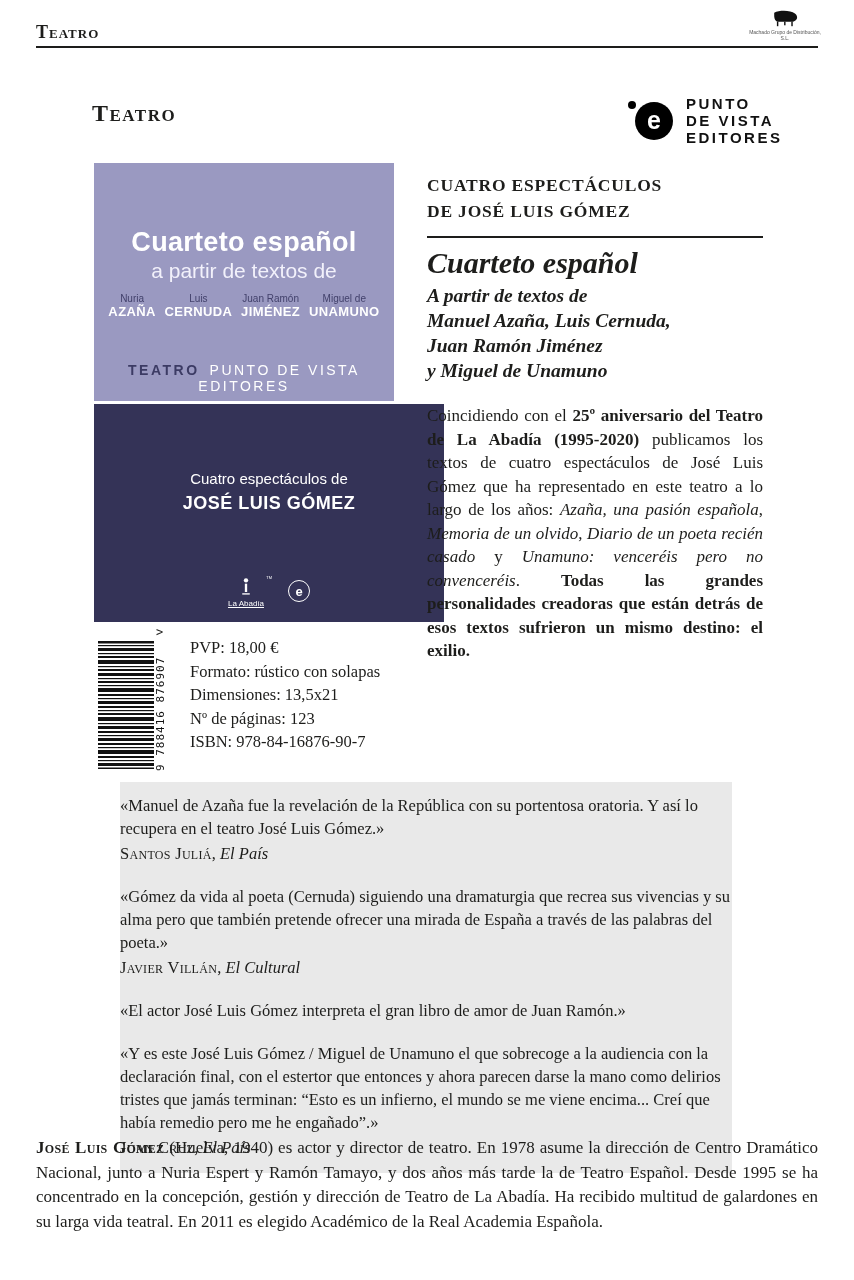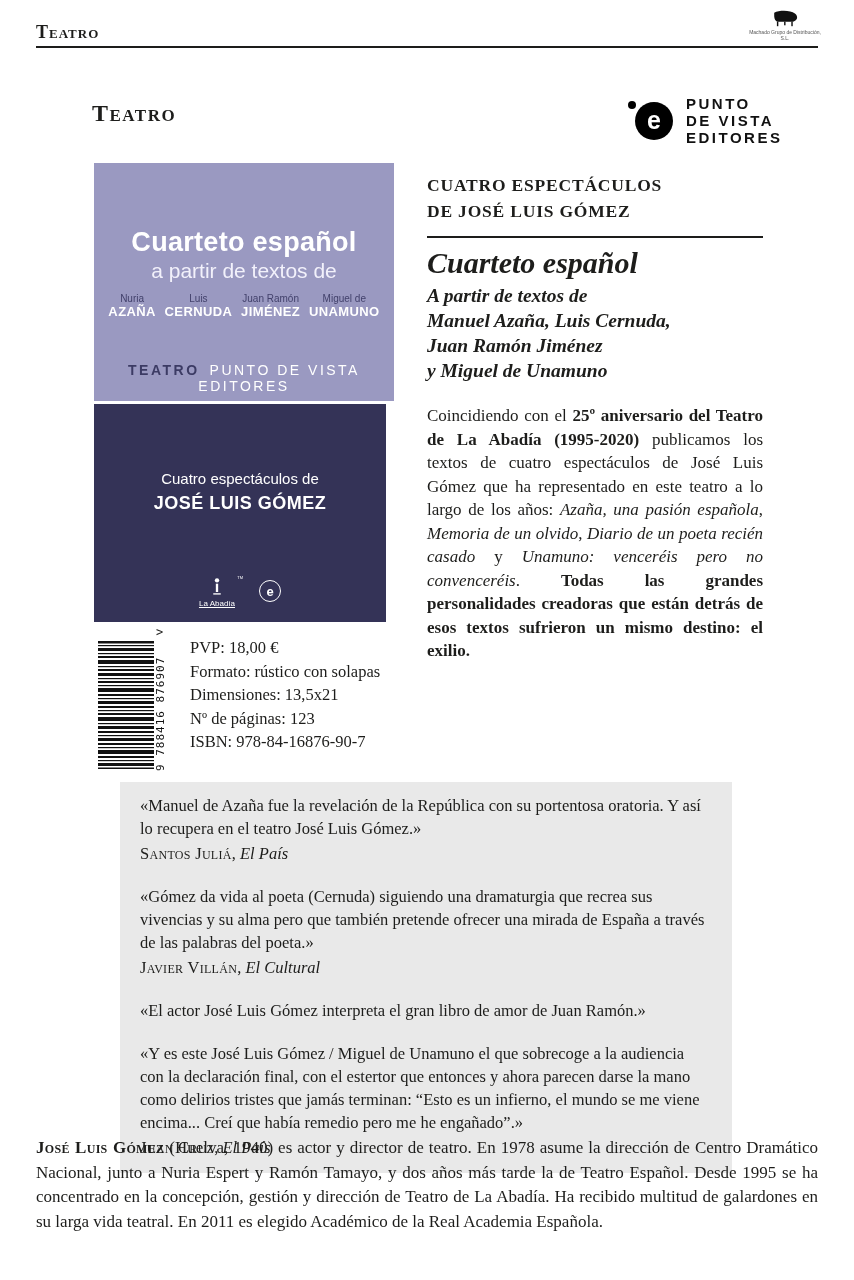--- a/index.html
+++ b/index.html
@@ -33,21 +33,21 @@
   .cf-t1{font-size:27px;font-weight:700;letter-spacing:.3px;}
   .cf-t2{font-size:21px;font-weight:400;color:#f2f1fb;margin-top:1px;}
   .cf-authors{position:absolute;top:130px;left:10px;right:10px;display:flex;justify-content:space-around;
               text-align:center;font-family:"Liberation Sans",sans-serif;}
   .cf-first{font-size:10px;color:#42416b;line-height:12px;}
   .cf-last{font-size:13px;font-weight:700;color:#fff;letter-spacing:.4px;line-height:13px;}
   .cf-footer{position:absolute;bottom:7px;left:0;right:0;text-align:center;
              font-family:"Liberation Sans",sans-serif;font-size:14px;letter-spacing:2.5px;color:#fff;}
   .cf-coll{color:#3c3b64;font-weight:700;margin-right:10px;}
 
-  .cover-back{position:absolute;left:94px;top:404px;width:292px;height:218px;background:#343357;}
+  .cover-back{position:absolute;left:94px;top:404px;width:350px;height:218px;background:#343357;}
   .cb-text{position:absolute;top:66px;left:0;right:0;text-align:center;color:#fff;
            font-family:"Liberation Sans",sans-serif;}
   .cb-line1{font-size:15px;}
   .cb-line2{font-size:18px;font-weight:700;letter-spacing:.5px;margin-top:6px;}
   .cb-logos{position:absolute;bottom:14px;left:0;right:0;display:flex;justify-content:center;
             align-items:flex-end;gap:24px;}
   .abadia{text-align:center;color:#fff;font-family:"Liberation Sans",sans-serif;position:relative;}
   .abadia svg{width:14px;height:20px;display:block;margin:0 auto;}
   .abadia-tm{position:absolute;right:-8px;top:-2px;font-size:4px;}
   .abadia-label{font-size:8px;margin-top:2px;text-decoration:underline;}
@@ -70,21 +70,21 @@
   .rule{margin-top:12px;height:2px;background:#1d1d1b;}
   .book-title{margin-top:8px;font-style:italic;font-weight:700;font-size:30px;line-height:34px;}
   .book-subtitle{margin-top:3px;font-style:italic;font-weight:700;font-size:19.5px;line-height:25px;
                  white-space:pre-line;}
   .desc{margin-top:21px;font-size:17px;line-height:23.5px;text-align:justify;}
   .desc b{font-weight:700;}
   .desc i{font-style:italic;}
 
   
   .quotes{position:absolute;left:120px;top:782px;width:612px;background:#e9e9e9;
-          padding:12px 20px 14px;box-sizing:border-box;font-size:16.5px;line-height:23px;}
+          padding:12px 0 14px;box-sizing:border-box;font-size:16.5px;line-height:23px;}
   .quote{margin:0;}
   .quote + .quote{margin-top:20px;}
   .attr{margin-top:2px;}
   .attr-name{font-variant:small-caps;letter-spacing:.3px;}
   .attr-source{font-style:italic;}
 
   
   .bio{position:absolute;left:36px;top:1136px;width:782px;text-align:justify;
        font-size:17px;line-height:24.5px;}
   .bio-name{font-weight:700;font-variant:small-caps;letter-spacing:.3px;}

